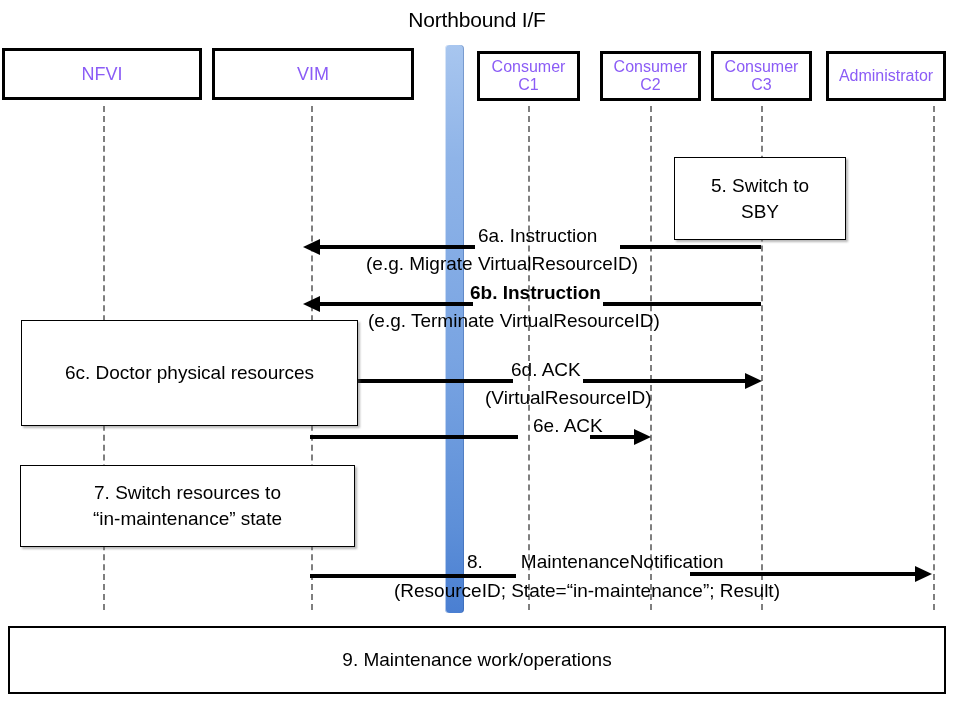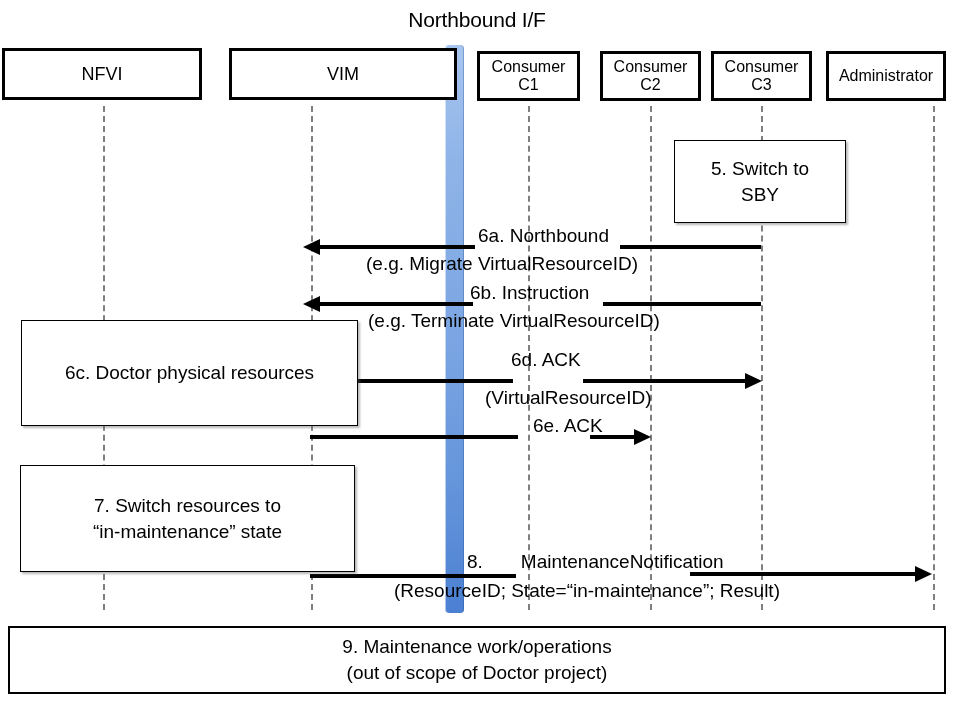--- a/index.html
+++ b/index.html
@@ -34,21 +34,21 @@
     position: absolute;
     box-sizing: border-box;
     border: 3px solid #000;
     background: #ffffff;
     display: flex;
     align-items: center;
     justify-content: center;
     text-align: right;
     line-height: 1.15;
     font-size: 18px;
-    color: #000000;
+    color: #8b5cf6;
     z-index: 6;
   }
   .actor-box.small { font-size: 16px; }
 
   
   .lifeline {
     position: absolute;
     width: 0;
     border-left: 2px dashed #7f7f7f;
     z-index: 1;
@@ -134,21 +134,21 @@
   <div class="lifeline" style="left:650px; top:106px; height:504px;"></div>
   <div class="lifeline" style="left:761px; top:106px; height:504px;"></div>
   <div class="lifeline" style="left:933px; top:106px; height:504px;"></div>
 
   <div class="nb-bar" style="left:445px; top:45px; width:19px; height:568px;"></div>
 
   <div class="actor-box" style="left:2px; top:48px; width:200px; height:52px;">
     <span>NFVI</span>
   </div>
 
-  <div class="actor-box" style="left:229px; top:48px; width:228px; height:52px;">
+  <div class="actor-box" style="left:212px; top:48px; width:202px; height:52px;">
     <span>VIM</span>
   </div>
 
   <div class="actor-box small" style="left:477px; top:51px; width:103px; height:50px; flex-direction:column;">
     <span>Consumer</span>
     <span>C1</span>
   </div>
 
   <div class="actor-box small" style="left:600px; top:51px; width:101px; height:50px; flex-direction:column;">
     <span>Consumer</span>
@@ -157,79 +157,78 @@
 
   <div class="actor-box small" style="left:711px; top:51px; width:101px; height:50px; flex-direction:column;">
     <span>Consumer</span>
     <span>C3</span>
   </div>
 
   <div class="actor-box small" style="left:826px; top:51px; width:120px; height:50px;">
     <span>Administrator</span>
   </div>
 
-  <div class="note-box" style="left:674px; top:140px; width:172px; height:83px; flex-direction:column;">
+  <div class="note-box" style="left:674px; top:157px; width:172px; height:83px; flex-direction:column;">
     <span>5. Switch to</span>
     <span>SBY</span>
   </div>
 
   <div class="msg-line" style="left:318px; top:245px; width:157px;"></div>
   <div class="msg-line" style="left:620px; top:245px; width:141px;"></div>
   <div class="arrow-head left" style="left:303px; top:239px;"></div>
   <div class="msg-label center" style="left:478px; top:225px;">
-    <span>6a. Northbound</span>
+    <span>6a. Instruction</span>
   </div>
   <div class="msg-label center" style="left:366px; top:253px;">
     <span>(e.g. Migrate VirtualResourceID)</span>
   </div>
 
   <div class="msg-line" style="left:318px; top:302px; width:155px;"></div>
   <div class="msg-line" style="left:603px; top:302px; width:158px;"></div>
   <div class="arrow-head left" style="left:303px; top:296px;"></div>
-  <div class="msg-label center" style="left:470px; top:282px;">
+  <div class="msg-label center" style="left:470px; top:282px;font-weight:bold;">
     <span>6b. Instruction</span>
   </div>
   <div class="msg-label center" style="left:368px; top:310px;">
     <span>(e.g. Terminate VirtualResourceID)</span>
   </div>
 
   <div class="note-box" style="left:21px; top:320px; width:337px; height:106px;">
     <span>6c. Doctor physical resources</span>
   </div>
 
   <div class="msg-line" style="left:358px; top:379px; width:155px;"></div>
   <div class="msg-line" style="left:583px; top:379px; width:163px;"></div>
   <div class="arrow-head right" style="left:745px; top:373px;"></div>
-  <div class="msg-label center" style="left:511px; top:349px;">
+  <div class="msg-label center" style="left:511px; top:359px;">
     <span>6d. ACK</span>
   </div>
   <div class="msg-label center" style="left:485px; top:387px;">
     <span>(VirtualResourceID)</span>
   </div>
 
   <div class="msg-line" style="left:310px; top:435px; width:208px;"></div>
   <div class="msg-line" style="left:590px; top:435px; width:46px;"></div>
   <div class="arrow-head right" style="left:634px; top:429px;"></div>
   <div class="msg-label center" style="left:505px; top:415px;margin-left:28px;">
     <span>6e. ACK</span>
   </div>
 
-  <div class="note-box" style="left:20px; top:465px; width:335px; height:107px; flex-direction:column;">
+  <div class="note-box" style="left:20px; top:465px; width:335px; height:82px; flex-direction:column;">
     <span>7. Switch resources to</span>
     <span>“in-maintenance” state</span>
   </div>
 
   <div class="msg-line" style="left:310px; top:574px; width:206px;"></div>
   <div class="msg-line" style="left:690px; top:572px; width:227px;"></div>
   <div class="arrow-head right" style="left:915px; top:566px;"></div>
   <div class="msg-label center" style="left:467px; top:551px;">
     <span>8.  MaintenanceNotification</span>
   </div>
   <div class="msg-label center" style="left:394px; top:580px;">
     <span>(ResourceID; State=“in-maintenance”; Result)</span>
   </div>
 
   <div class="note-box" style="left:8px; top:610px; width:938px; height:68px; flex-direction:column; box-shadow:none; border-width:2px;margin-top:16px;">
     <span>9. Maintenance work/operations</span>
-    <span>(out of scope of Doctor project)</span>
   </div>
 
 </div>
 
 </body></html>

